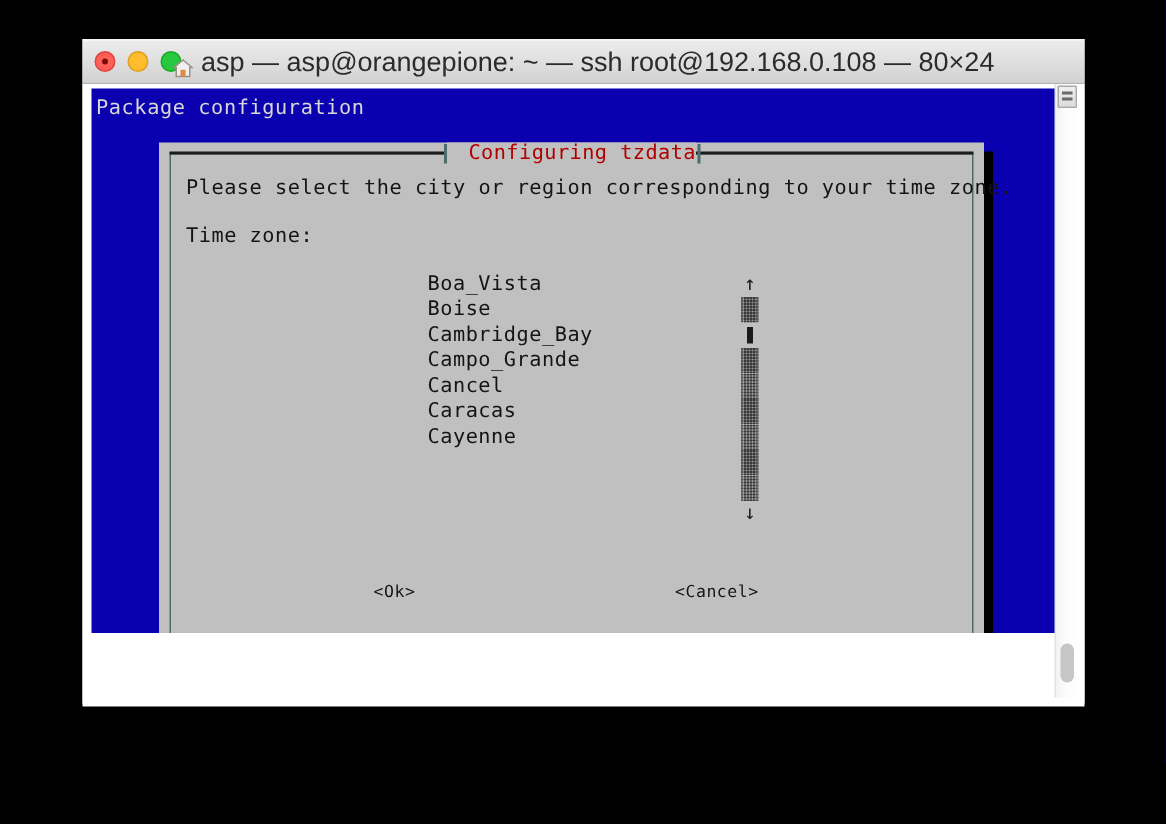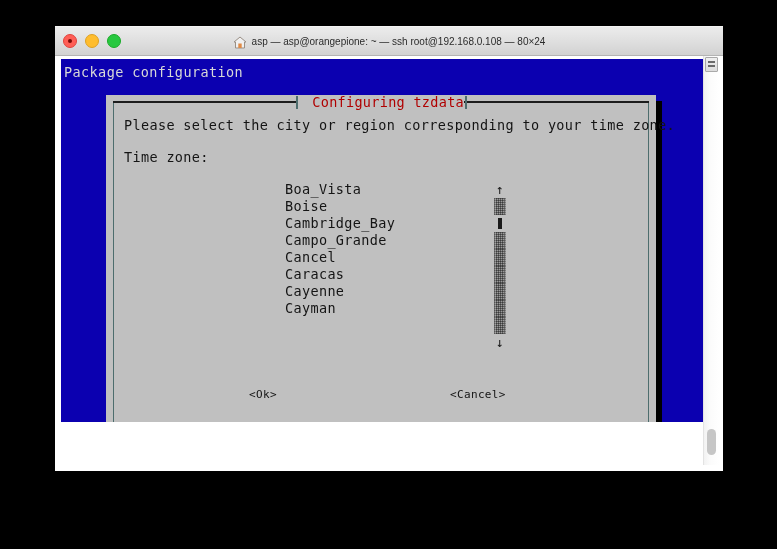--- a/index.html
+++ b/index.html
@@ -60,21 +60,21 @@
     left: 4px; top: 4px;
     width: 4px; height: 4px;
     border-radius: 50%;
     background: #7a0b06;
   }
   #title-text-wrap {
     display: flex;
     align-items: center;
     gap: 5px;
     font-family: "Liberation Sans", sans-serif;
-    font-size: 10px;
+    font-size: 18px;
     color: #2b2b2b;
     white-space: nowrap;
   }
   #home-icon {
     width: 14px;
     height: 13px;
     display: inline-block;
     position: relative;
     top: 1px;
   }
@@ -365,21 +365,20 @@
         <div id="dialog-field-label">Time zone:</div>
 
         <div id="city-list">
           <div class="city-row">Boa_Vista</div>
           <div class="city-row">Boise</div>
           <div class="city-row">Cambridge_Bay</div>
           <div class="city-row">Campo_Grande</div>
           <div class="city-row">Cancel</div>
           <div class="city-row">Caracas</div>
           <div class="city-row">Cayenne</div>
-          <div class="city-row">Cayman</div>
         </div>
 
         <div id="list-scrollbar">
           <div class="sb-cell sb-arrow">↑</div>
           <div class="sb-cell sb-track"></div>
           <div class="sb-cell sb-thumb"></div>
           <div class="sb-cell sb-track"></div>
           <div class="sb-cell sb-track"></div>
           <div class="sb-cell sb-track"></div>
           <div class="sb-cell sb-track"></div>

